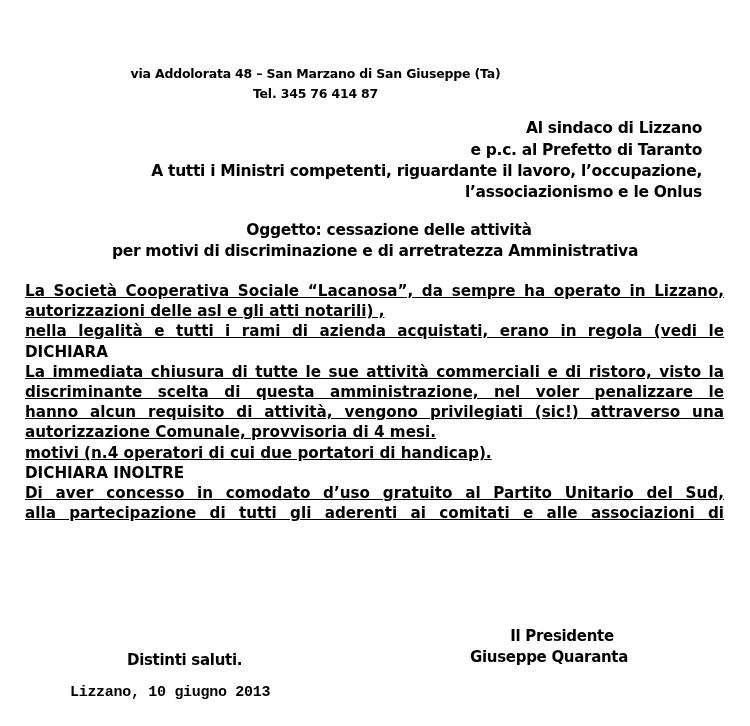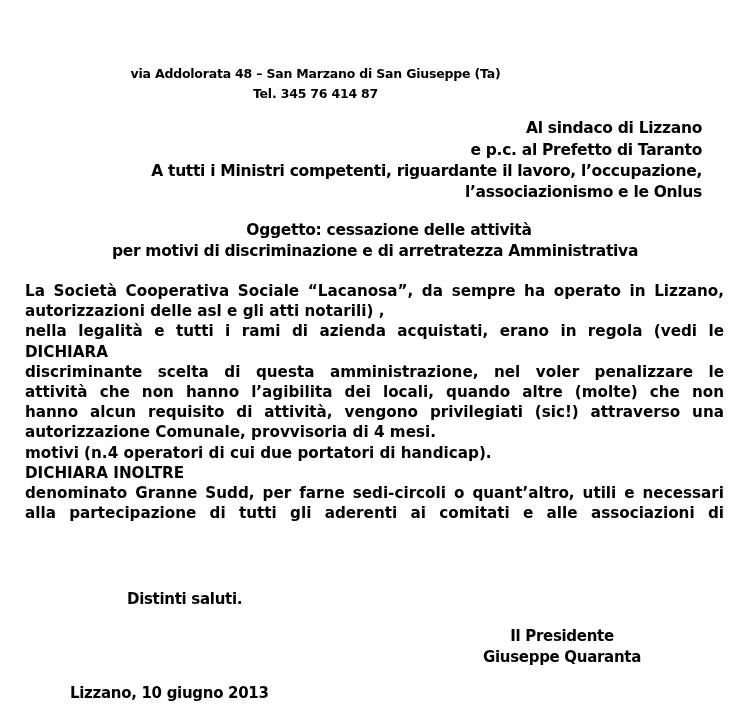--- a/index.html
+++ b/index.html
@@ -9,21 +9,21 @@
   }
   .abs { position: absolute; white-space: nowrap; }
   .hdr { left: 0; width: 631px; text-align: center; font-weight: bold; font-size: 12.5px; letter-spacing: -0.2px; }
   .rcpt { right: 48px; text-align: right; font-weight: bold; font-size: 15.5px; letter-spacing: -0.3px; }
   .subj { font-weight: bold; font-size: 15.5px; letter-spacing: -0.3px; }
   .body {
     position: absolute; left: 25px; width: 699px; top: 281px;
     font-weight: bold; font-size: 15.2px; line-height: 20.2px; letter-spacing: 0px;
   }
   .para { text-align: justify; text-align-last: left; margin: 0; }
-  .para .ln { display: block; text-align: justify; text-align-last: justify; white-space: nowrap; }
+  .para .ln { display: block; text-align: justify; text-align-last: justify; white-space: nowrap; text-decoration: underline; }
   .para .ln.last { text-align-last: left; }
   .center-head { text-align: left; margin: 0; }
   .sign { font-weight: bold; font-size: 15px; letter-spacing: -0.3px; }
 </style>
 </head>
 <body>
 
 <div class="abs hdr" style="top:66px;">via Addolorata 48 – San Marzano di San Giuseppe (Ta)</div>
 <div class="abs hdr" style="top:86px;">Tel. 345 76 414 87</div>
 
@@ -40,31 +40,31 @@
 </div>
 
 <div class="body">
   <p class="para">
     <span class="ln">La Società Cooperativa Sociale “Lacanosa”, da sempre ha operato in Lizzano,</span>
     <span class="ln last">autorizzazioni delle asl e gli atti notarili) ,</span>
     <span class="ln">nella legalità e tutti i rami di azienda acquistati, erano in  regola (vedi le</span>
   </p>
   <p class="center-head">DICHIARA</p>
   <p class="para">
+    <span class="ln">La immediata chiusura di tutte le sue attività commerciali e di ristoro, visto la</span>
     <span class="ln">discriminante scelta di questa amministrazione, nel voler penalizzare le</span>
-    <span class="ln">attività che non hanno l’agibilita dei locali, quando altre (molte) che non</span>
     <span class="ln">hanno alcun requisito di attività, vengono privilegiati (sic!) attraverso una</span>
     <span class="ln last">autorizzazione Comunale, provvisoria di 4 mesi.</span>
     <span class="ln last">motivi (n.4 operatori di cui due portatori di handicap).</span>
   </p>
   <p class="center-head">DICHIARA INOLTRE</p>
   <p class="para">
-    <span class="ln">denominato Granne Sudd, per farne sedi-circoli o quant’altro, utili e necessari</span>
+    <span class="ln">Di aver concesso in comodato d’uso gratuito al Partito Unitario del Sud,</span>
     <span class="ln">alla partecipazione di tutti gli aderenti ai comitati e alle associazioni di</span>
   </p>
 </div>
 
 <div>
-  <div class="abs sign" style="top:590px; left:127px;">Distinti saluti.</div>
+  <div class="abs sign" style="top:651px; left:127px;">Distinti saluti.</div>
   <div class="abs sign" style="top:627px; left:480px; width:164px; text-align:center;">Il Presidente</div>
-  <div class="abs sign" style="top:648px; left:470px; width:184px; text-align:center;">Giuseppe Quaranta</div>
-  <div class="abs sign" style="top:684px; left:70px;">Lizzano, 10 giugno 2013</div>
+  <div class="abs sign" style="top:648px; left:470px; width:184px; ">Giuseppe Quaranta</div>
+  <div class="abs sign" style="top:684px; left:70px;font-family:Liberation Mono, monospace;">Lizzano, 10 giugno 2013</div>
 </div>
 
 </body></html>

